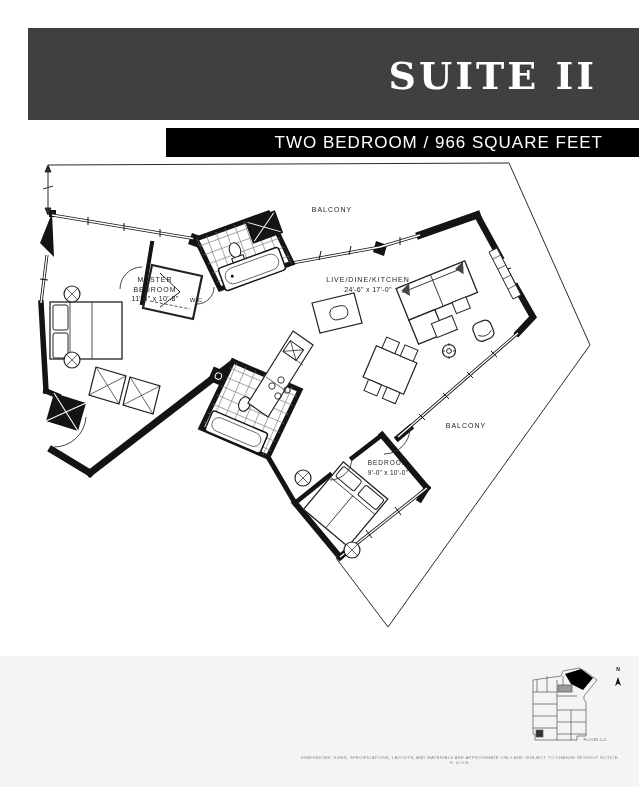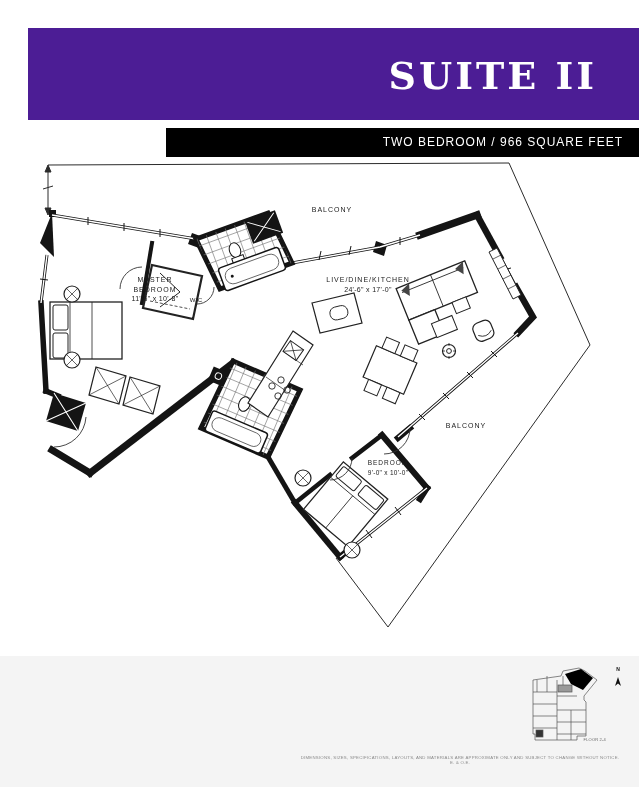--- a/index.html
+++ b/index.html
@@ -1,22 +1,22 @@
 <!DOCTYPE html>
 <html><head>
 <meta charset="utf-8">
 <style>
   html,body{margin:0;padding:0;background:#fff;}
   body{width:639px;height:787px;position:relative;font-family:"Liberation Sans",sans-serif;overflow:hidden;}
-  .banner{position:absolute;left:28px;top:28px;width:611px;height:92px;background:#4c1d95;text-align:center;}
+  .banner{position:absolute;left:28px;top:28px;width:611px;height:92px;background:#404040;text-align:center;}
   .banner .title{position:absolute;right:42px;top:0;height:92px;line-height:96px;color:#fff;
     font-family:"DejaVu Serif",serif;font-weight:700;font-size:38px;letter-spacing:3px;}
   .subbar{position:absolute;left:166px;top:128px;width:473px;height:29px;background:#000;}
-  .subbar .subtitle{position:absolute;right:16px;top:0;height:37px;line-height:29px;color:#fff;
-    font-size:12px;letter-spacing:1px;}
+  .subbar .subtitle{position:absolute;right:36px;top:0;height:37px;line-height:29px;color:#fff;
+    font-size:17px;letter-spacing:1px;}
   .plan{position:absolute;left:0;top:155px;width:639px;height:500px;}
   .plan svg{position:absolute;left:0;top:0;}
   .plabel{position:absolute;color:#1a1a1a;font-size:7px;letter-spacing:1px;text-align:center;line-height:9.5px;}
   .plabel .dims{letter-spacing:0.3px;}
   .lbl-balcony-top{left:282px;top:50px;width:100px;}
   .lbl-master{left:105px;top:120px;width:100px;}
   .lbl-wc{left:180px;top:141px;width:32px;font-size:6px;letter-spacing:0.3px;}
   .lbl-live{left:308px;top:120px;width:120px;}
   .lbl-balcony-right{left:416px;top:266px;width:100px;}
   .lbl-bedroom{left:338px;top:303px;width:100px;font-size:6.5px;}

